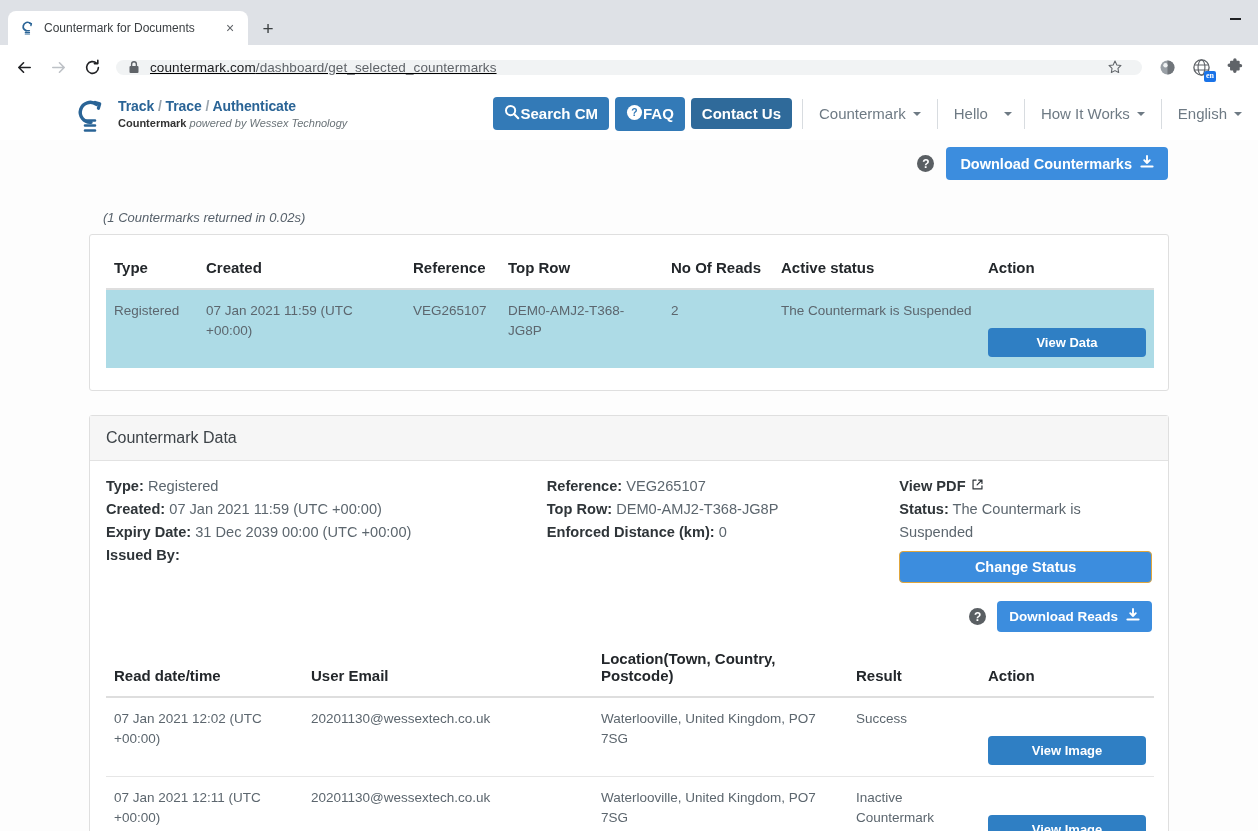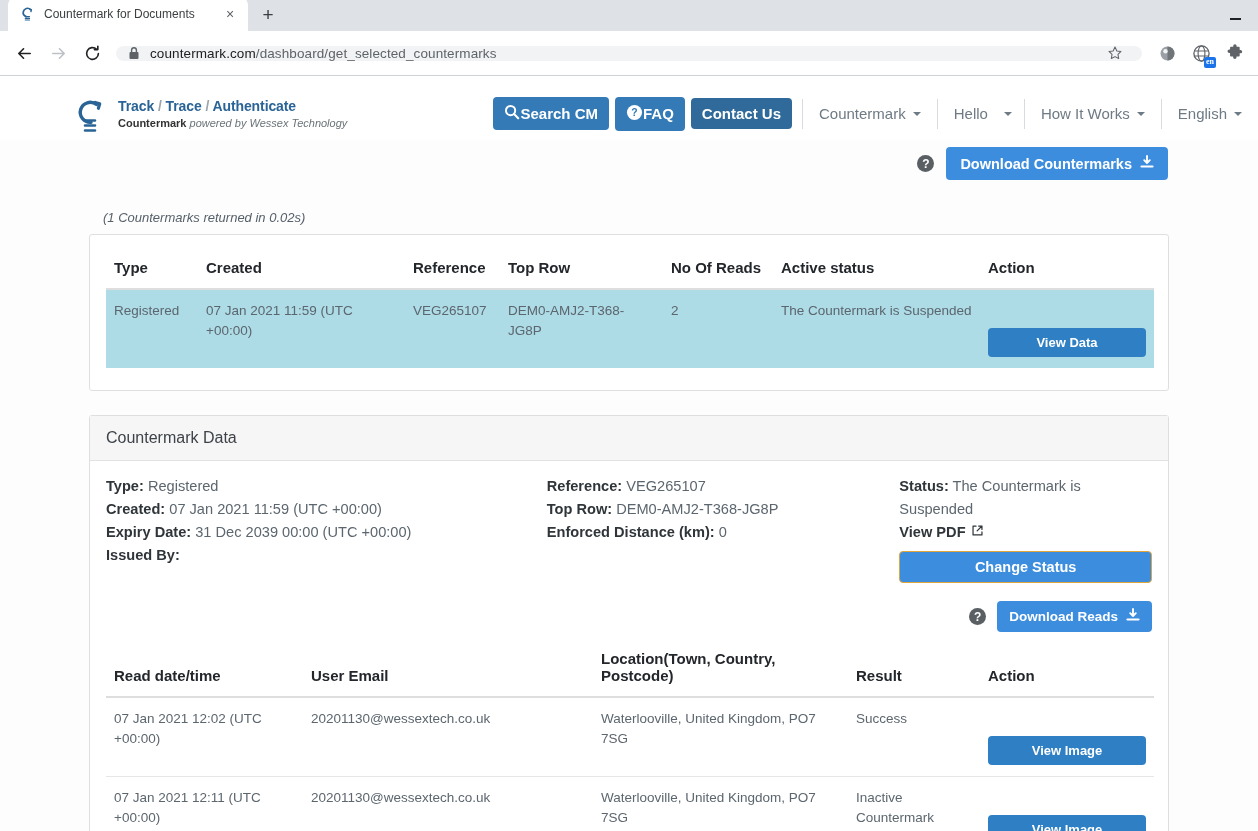--- a/index.html
+++ b/index.html
@@ -7,21 +7,21 @@
     width: 1258px; height: 831px;
     overflow: hidden;
     font-family: "Liberation Sans", sans-serif;
     background: #ffffff;
   }
 
   
   .browser { width: 1258px; height: 831px; position: relative; }
 
   .tabstrip {
-    height: 31px;
+    height: 45px;
     background: #dee1e6;
     display: flex;
     align-items: flex-end;
     padding-left: 8px;
     position: relative;
   }
   .tab {
     height: 34px;
     width: 240px;
     background: #ffffff;
@@ -97,20 +97,21 @@
     flex: 1 1 auto;
     height: 15px;
     background: #f1f3f4;
     border-radius: 16px;
     display: flex;
     align-items: center;
     padding: 0 12px;
     gap: 10px;
     margin: 0 6px;
     position: relative;
+    text-decoration: underline;
   }
   .lock-icon { flex: 0 0 auto; display:flex; align-items:center; }
   .url {
     font-size: 13.5px;
     color: #202124;
     white-space: nowrap;
     overflow: hidden;
     flex: 1 1 auto;
     letter-spacing: 0.1px;
   }
@@ -568,32 +569,32 @@
               <div><b>Created:</b> <span>07 Jan 2021 11:59 (UTC +00:00)</span></div>
               <div><b>Expiry Date:</b> <span>31 Dec 2039 00:00 (UTC +00:00)</span></div>
               <div><b>Issued By:</b> <span></span></div>
             </div>
             <div class="dcol c2">
               <div><b>Reference:</b> <span>VEG265107</span></div>
               <div><b>Top Row:</b> <span>DEM0-AMJ2-T368-JG8P</span></div>
               <div><b>Enforced Distance (km):</b> <span>0</span></div>
             </div>
             <div class="dcol c3">
-              <div><b>Status:</b> <span>The Countermark is Suspended</span></div>
               <div>
                 <span class="ext-link">
                   <span>View PDF</span>
                   <span>
                     <svg width="13" height="13" viewBox="0 0 14 14">
                         <path d="M5.5 2.2H2.2v9.6h9.6V8.5" fill="none" stroke="#2f3539" stroke-width="1.3" stroke-linecap="round" stroke-linejoin="round"></path>
                         <path d="M8.2 2.2h3.6v3.6M11.8 2.2L6.6 7.4" fill="none" stroke="#2f3539" stroke-width="1.3" stroke-linecap="round" stroke-linejoin="round"></path>
                       </svg>
                   </span>
                 </span>
               </div>
+              <div><b>Status:</b> <span>The Countermark is Suspended</span></div>
               <button class="changebtn">Change Status</button>
             </div>
           </div>
 
           <div class="reads-toolbar">
             <span class="help-icon">?</span>
             <button class="dlbtn sm">
               <span>Download Reads</span>
               <span>
                 <svg width="14" height="14" viewBox="0 0 14 14">

